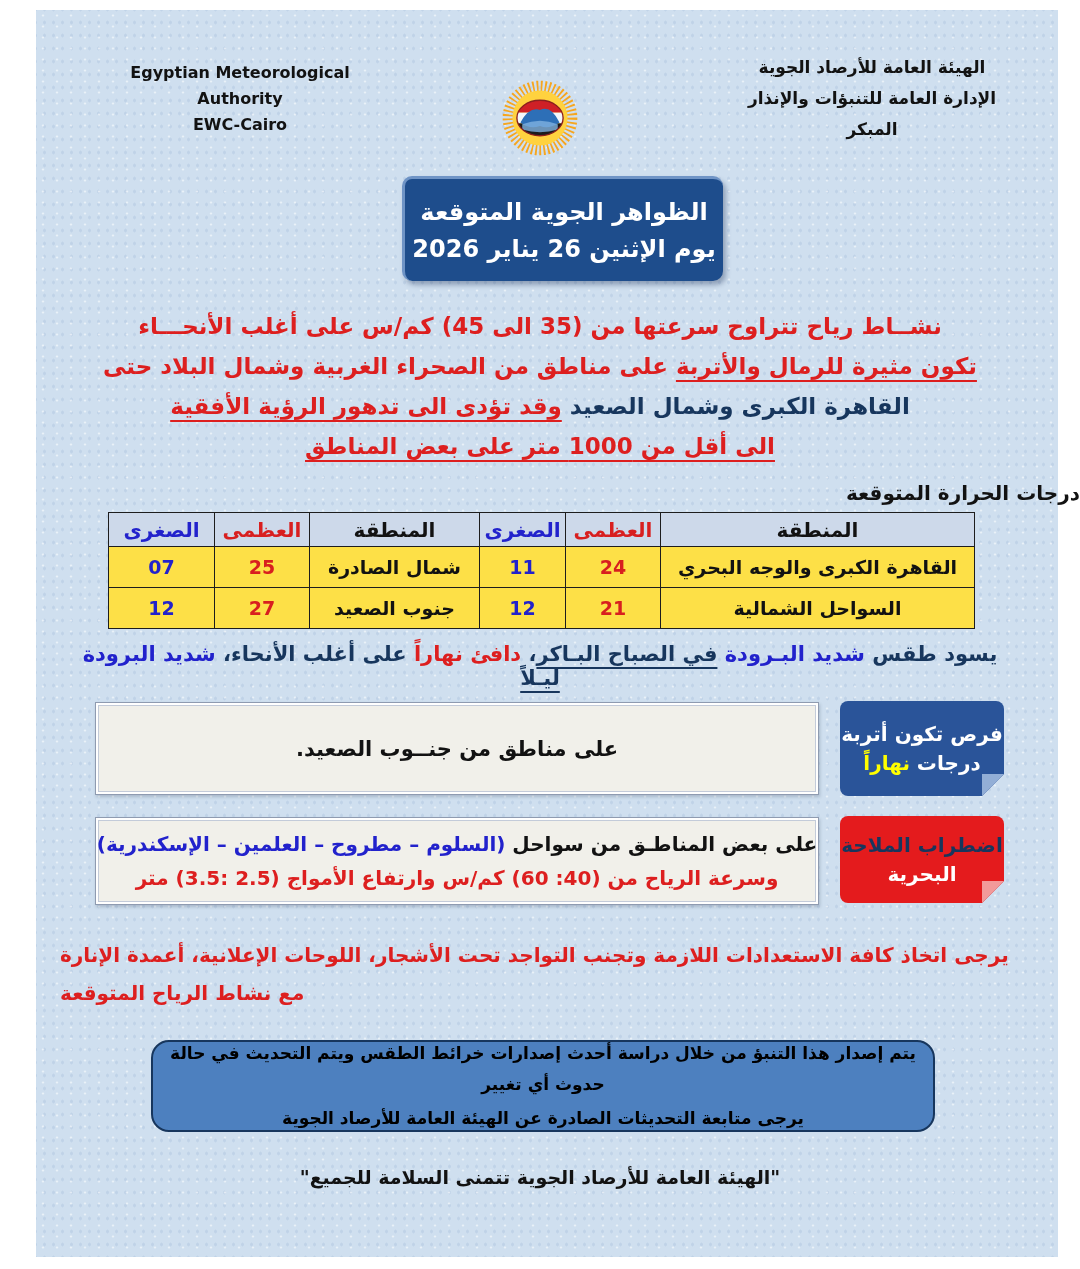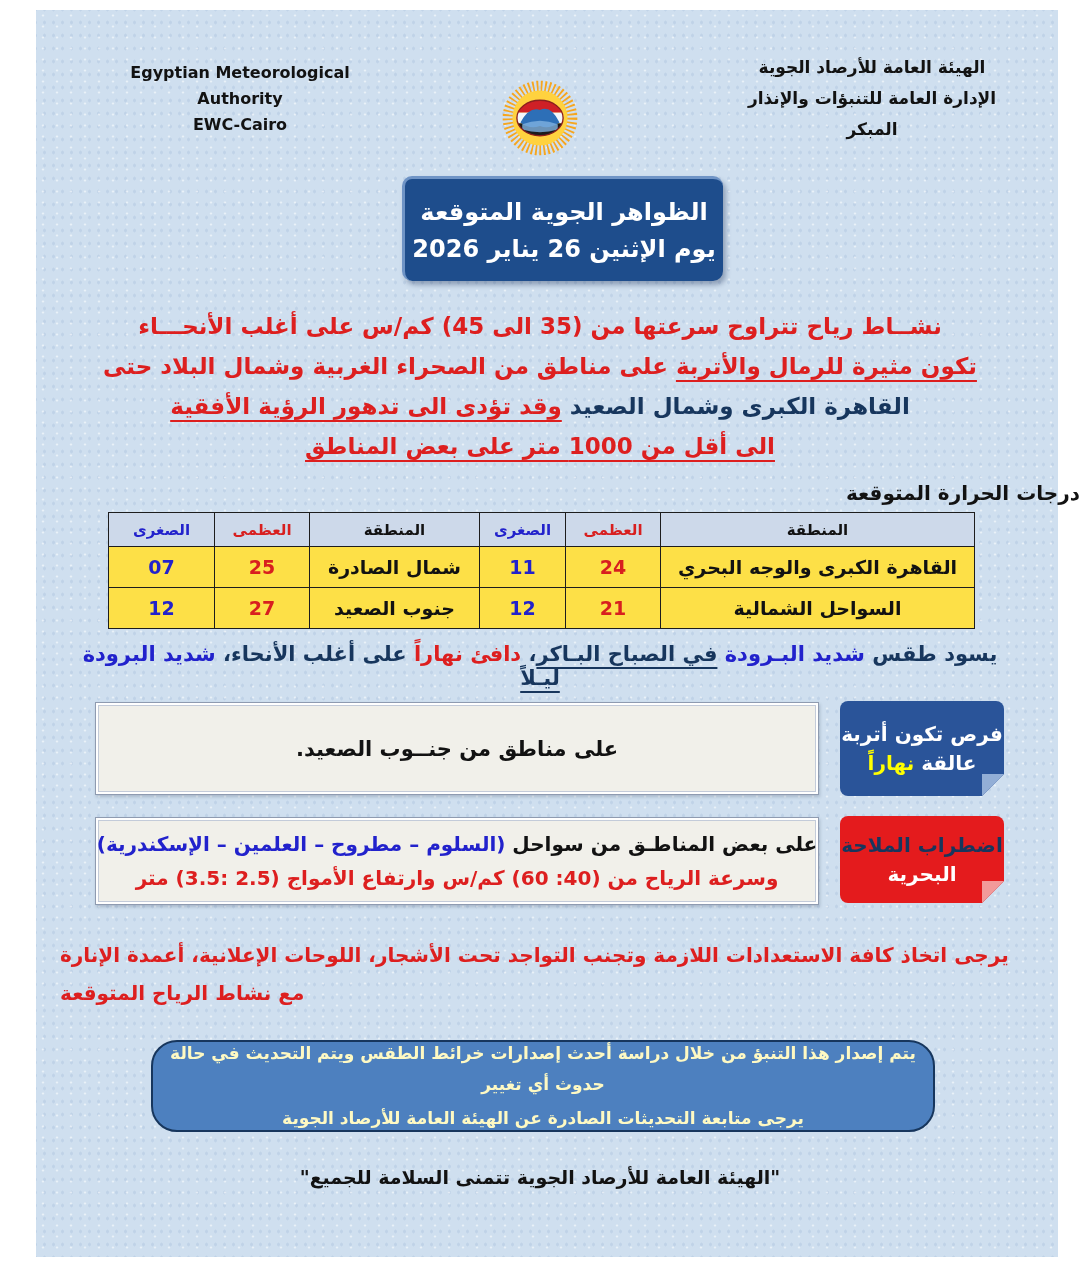--- a/index.html
+++ b/index.html
@@ -37,21 +37,21 @@
   .blue { color:#2222cc; }
   .red  { color:#dd1f1f; }
   .black { color:#121212; }
   .yellow { color:#ffff00; }
 
   .table-title { position:absolute; left:0; top:481px; width:1080px; text-align:right;
     font-weight:bold; font-size:20px; color:#121212; }
   .temp-table { position:absolute; left:108px; top:512px; width:866px;
     border-collapse:collapse; table-layout:fixed; font-weight:bold; }
   .temp-table th, .temp-table td { border:1.5px solid #1d1d1d; text-align:center; padding:0; }
-  .temp-table thead th { background:#cdd9ea; height:33px; font-size:15px;text-align:center; }
+  .temp-table thead th { background:#cdd9ea; height:33px; font-size:20px;text-align:center; }
   .temp-table tbody td { background:#fde047; height:40px; font-size:19px; }
   .c-max { color:#d81f1f; } .c-min { color:#2222cc; } .c-black { color:#121212; }
 
   .summary { position:absolute; left:60px; top:642px; width:960px; text-align:center;
     font-weight:bold; font-size:21px; color:#17365d; }
 
   .content-box {
     position:absolute; left:95px; width:722px; background:#f1f0ea;
     border:1px solid #8f9bb0;
     box-shadow: inset 0 0 0 2px #ffffff, inset 0 0 0 3px #c3cbd9, 1px 2px 3px rgba(60,75,100,0.25);
@@ -72,22 +72,22 @@
   .tag-blue { top:701px; height:95px; background:#2a5499; }
   .tag-blue::after { background:#92aed6; }
   .tag-red { top:816px; height:87px; background:#e41b1d; }
   .tag-red::after { background:#f29a9a; }
 
   .advisory { position:absolute; left:60px; top:936px; width:960px; text-align:left;
     font-weight:bold; font-size:20px; color:#dd1f1f; line-height:38px; }
 
   .issuance {
     position:absolute; left:151px; top:1040px; width:780px; height:88px;
-    background:#4d80bf; border:2px solid #17365d; border-radius:26px;
-    color:#fef9c3; font-weight:bold; font-size:17px; text-align:center;
+    background:#4d80bf; border:2px solid #17365d; border-radius:18px;
+    color:#000000; font-weight:bold; font-size:17px; text-align:center;
     display:flex; flex-direction:column; justify-content:center; gap:3px; line-height:31px;
   }
 
   .footer { position:absolute; left:0; top:1166px; width:1080px; text-align:center;
     font-weight:bold; font-size:19px; color:#121212; }
 </style>
 </head>
 <body>
 
 <div class="canvas">
@@ -184,21 +184,21 @@
 
   <div class="summary" dir="rtl">
     <span class="navy">يسود طقس </span><span class="blue">شديد البـرودة </span><span class="navy u">في الصباح البـاكر</span><span class="navy">، </span><span class="red">دافئ نهاراً </span><span class="navy">على أغلب الأنحاء، </span><span class="blue">شديد البرودة </span><span class="navy u">ليـلاً</span>
   </div>
 
   <div class="content-box dust-box" dir="rtl">
     <div>على مناطق من جنــوب الصعيد.</div>
   </div>
   <div class="tag tag-blue" dir="rtl">
     <div>فرص تكون أتربة</div>
-    <div><span>عالقة </span><span class="yellow">نهاراً</span></div>
+    <div><span>درجات </span><span class="yellow">نهاراً</span></div>
   </div>
 
   <div class="content-box marine-box" dir="rtl">
     <div><span class="black">على بعض المناطـق من سواحل </span><span class="blue">(السلوم – مطروح – العلمين – الإسكندرية)</span></div>
     <div class="red">وسرعة الرياح من (40: 60) كم/س وارتفاع الأمواج (2.5 :3.5) متر</div>
   </div>
   <div class="tag tag-red" dir="rtl">
     <div class="navy">اضطراب الملاحة</div>
     <div>البحرية</div>
   </div>

